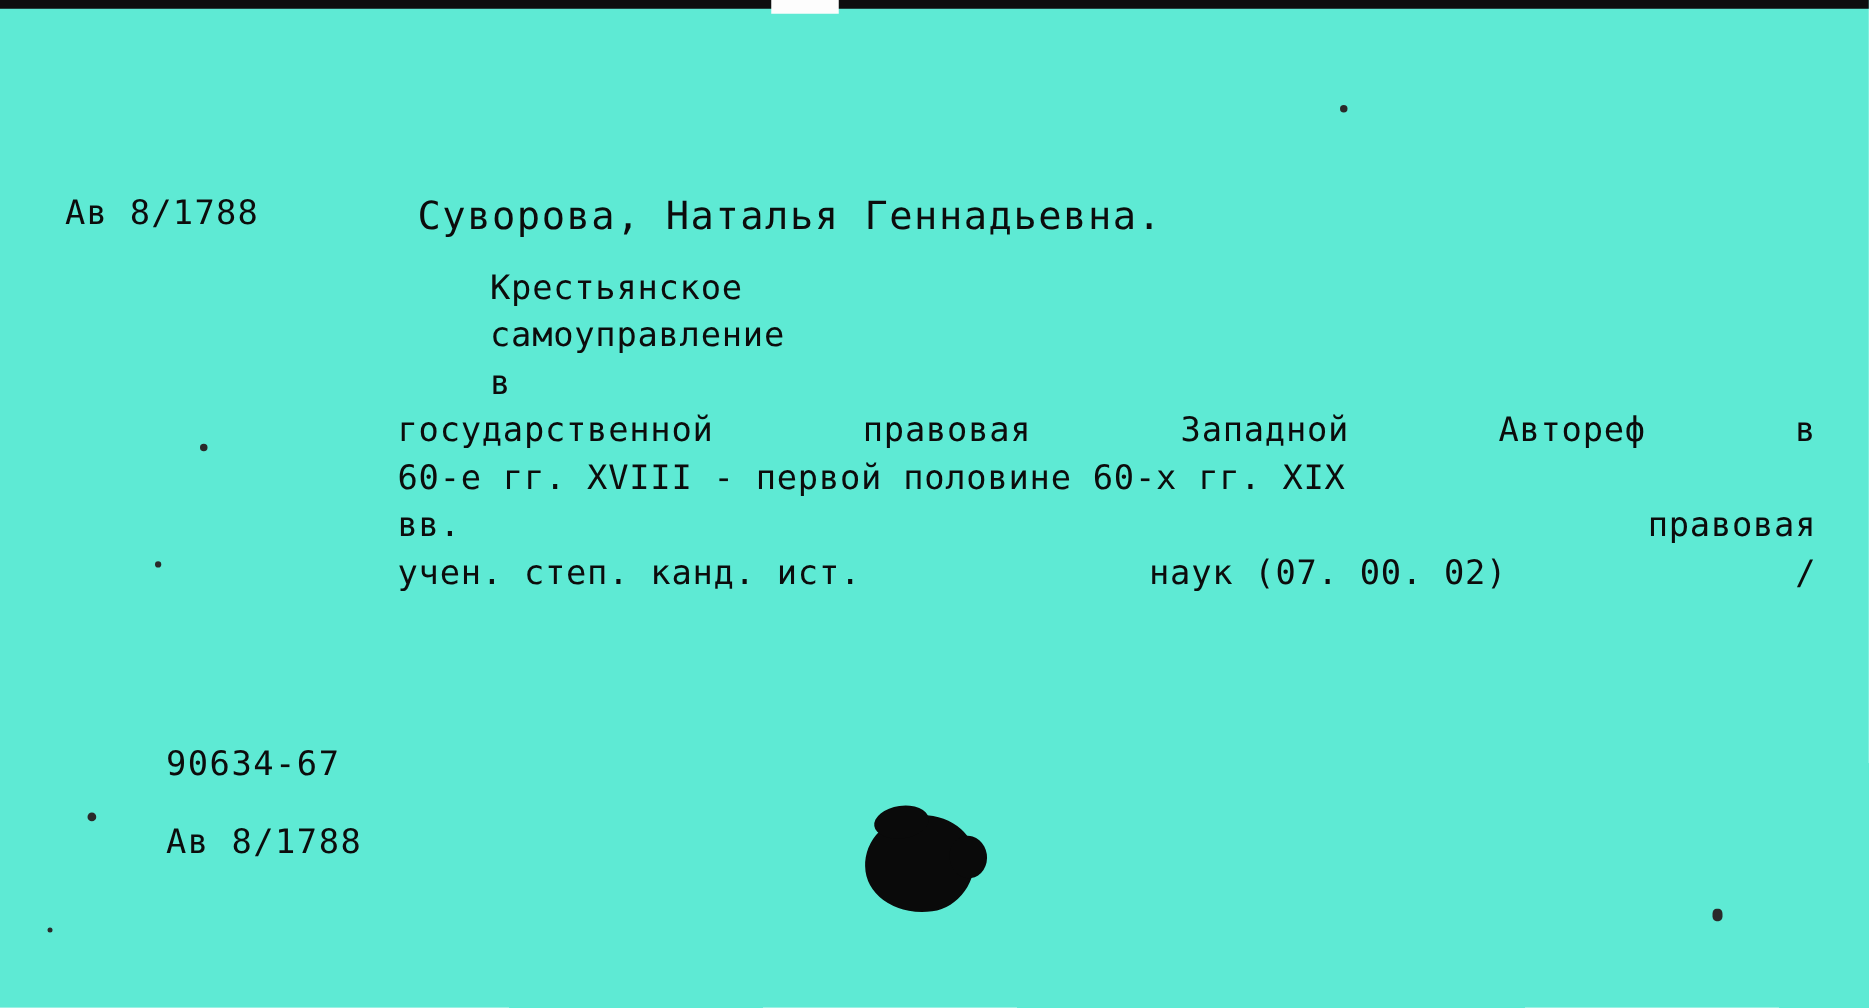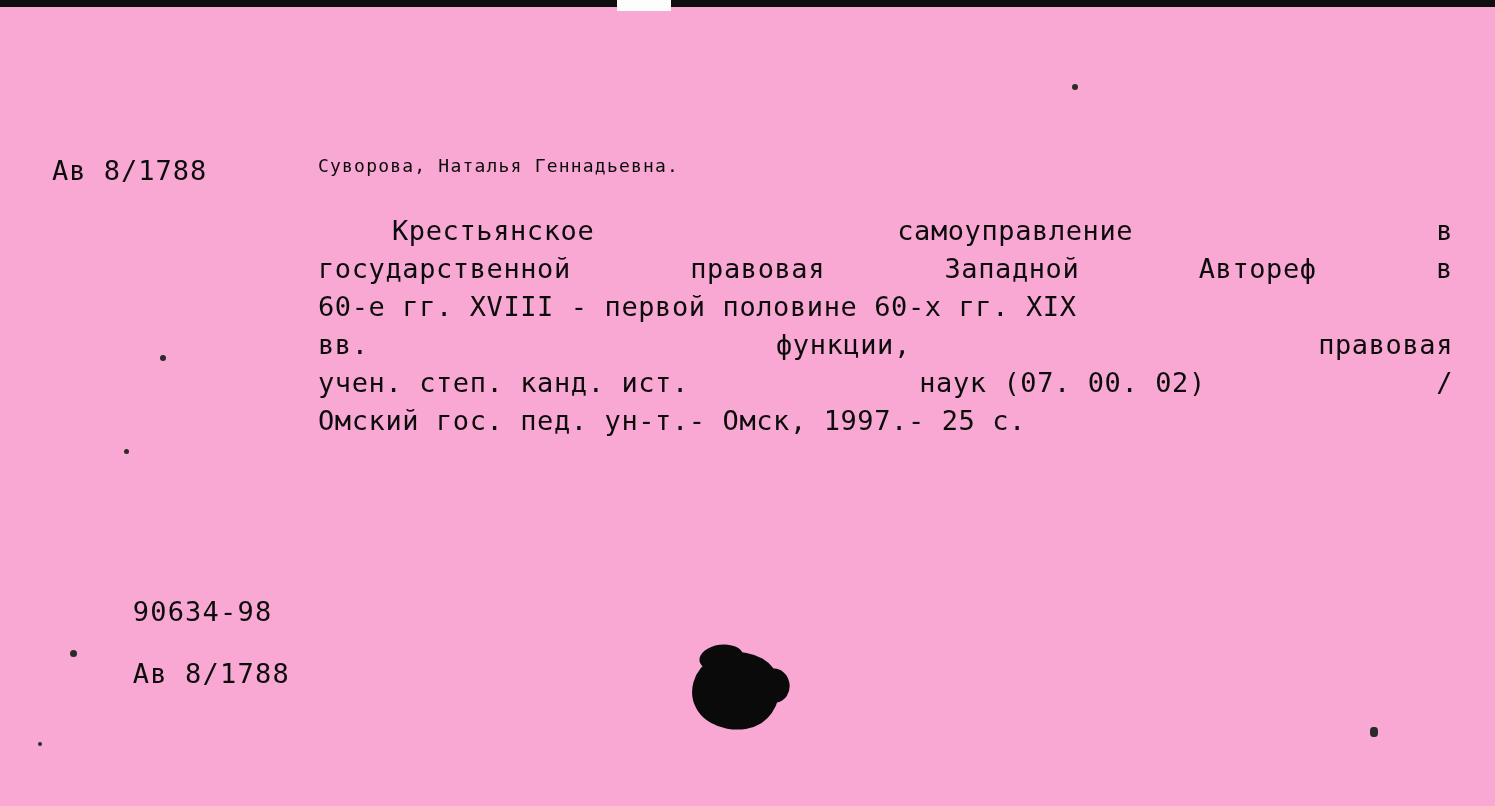--- a/index.html
+++ b/index.html
@@ -13,21 +13,21 @@
     position: relative;
     overflow: hidden;
     font-family: "DejaVu Sans Mono", monospace;
     color: #0c0c0c;
   }
 
   
   .card-scan {
     position: absolute;
     inset: 0;
-    background: #f9a8d4;
+    background: #5eead4;
   }
 
   
   .scan-top-edge {
     position: absolute;
     top: 0;
     left: 0;
     width: 100%;
     height: 7px;
     background: #0e0e0e;
@@ -54,23 +54,23 @@
     position: absolute;
     left: 52px;
     top: 155px;
     font-size: 27px;
     letter-spacing: 1px;
     white-space: pre;
   }
 
   .author-line {
     position: absolute;
-    left: 318px;
+    left: 334px;
     top: 155px;
-    font-size: 18px;
+    font-size: 31px;
     letter-spacing: 1.2px;
     white-space: pre;
   }
 
   .title-block {
     position: absolute;
     left: 318px;
     top: 212px;
     width: 1135px;
     font-size: 27px;
@@ -82,20 +82,21 @@
     white-space: pre;
   }
   
   .title-block .just {
     display: flex;
     justify-content: space-between;
     white-space: pre;
   }
   .title-block .indent {
     padding-left: 74px;
+    flex-direction: column;
   }
 
   .accession-line {
     position: absolute;
     left: 28px;
     top: 565px;
     font-size: 27px;
     letter-spacing: 1.2px;
     white-space: pre;
   }
@@ -169,33 +170,31 @@
       <span class="just">
         <span>государственной</span>
         <span>правовая</span>
         <span>Западной</span>
         <span>Автореф</span>
         <span>в</span>
       </span>
       <span class="ln">60-е гг. XVIII - первой половине 60-х гг. XIX</span>
       <span class="just">
         <span>вв.</span>
-        <span>функции,</span>
         <span>правовая</span>
       </span>
       <span class="just">
         <span>учен. степ. канд. ист.</span>
         <span>наук (07. 00. 02)</span>
         <span>/</span>
       </span>
-      <span class="ln">Омский гос. пед. ун-т.- Омск, 1997.- 25 с.</span>
     </div>
 
     <div class="accession-line">
-      <span>90634-98</span>
+      <span>90634-67</span>
       <span>&nbsp;&nbsp;</span>
       <span>Ав 8/1788</span>
     </div>
 
   </div>
 
   <div class="ink-blot"></div>
 
   <div class="speck s1"></div>
   <div class="speck s2"></div>

